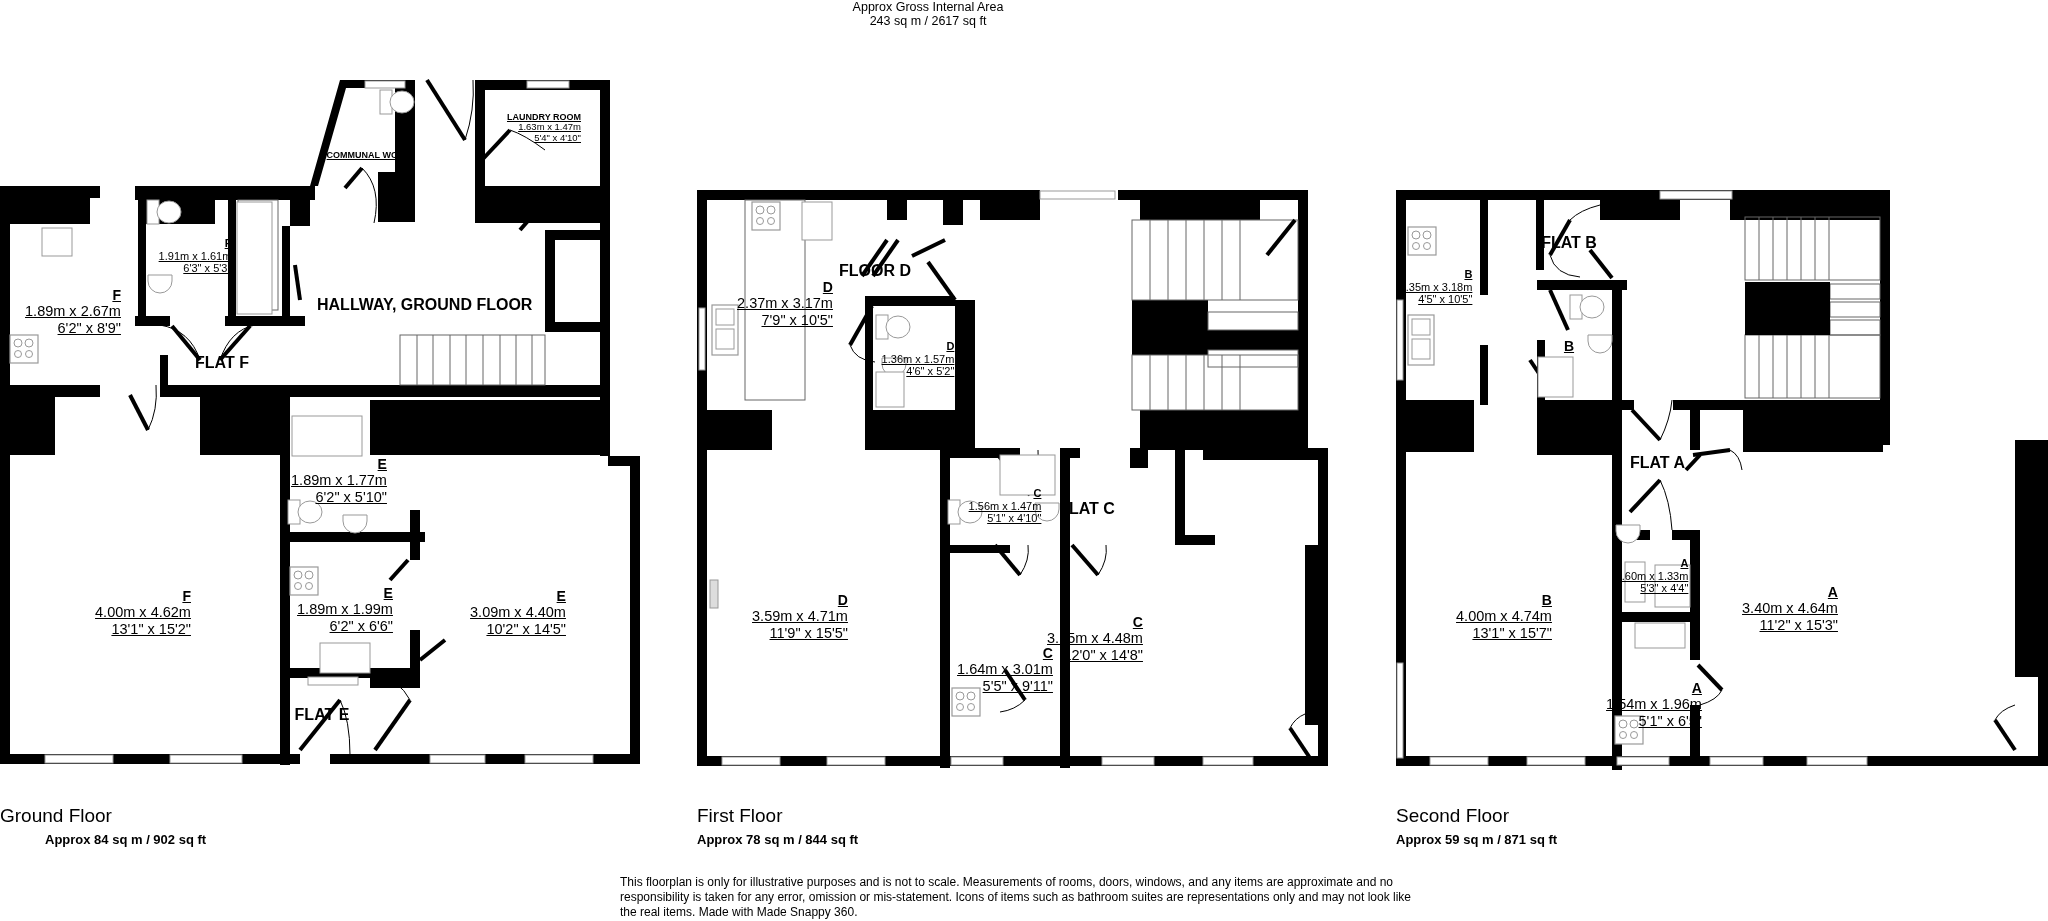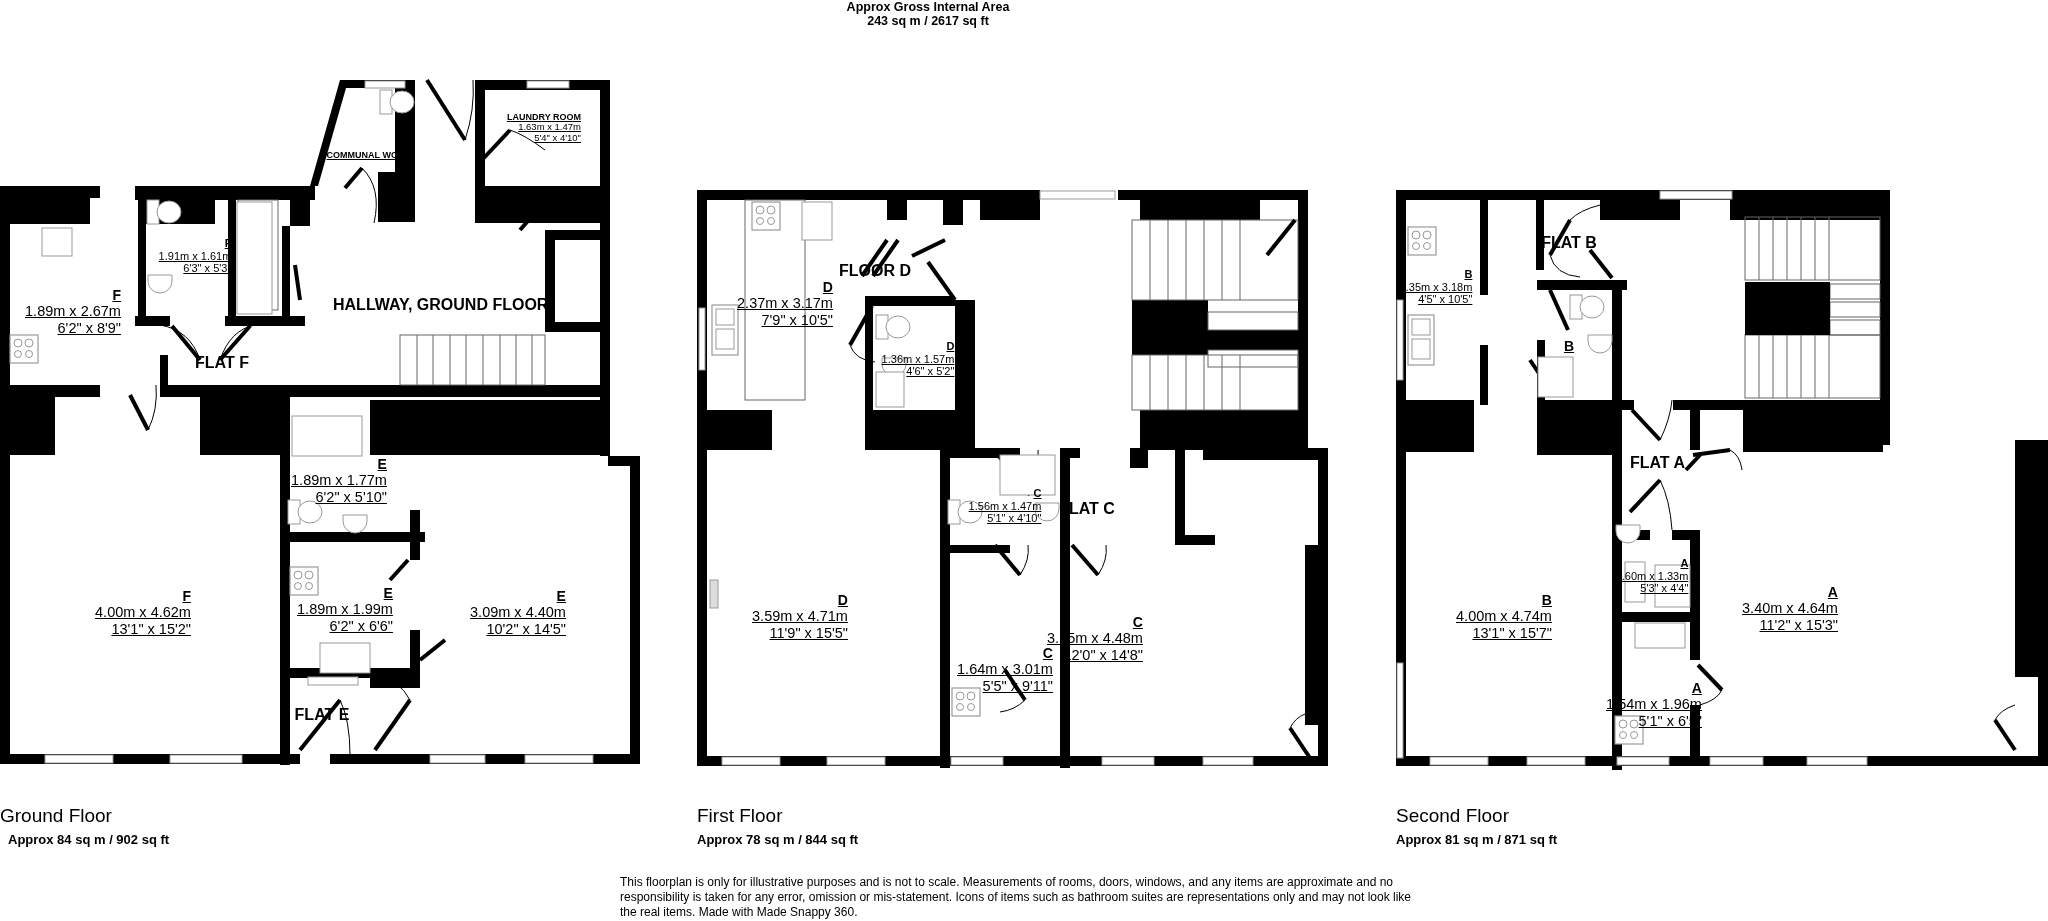--- a/index.html
+++ b/index.html
@@ -1,18 +1,18 @@
 <!DOCTYPE html>
 <html><head>
 <meta charset="utf-8">
 <style>
   html,body{margin:0;padding:0;background:#ffffff;}
   body{width:2048px;height:921px;position:relative;overflow:hidden;font-family:"Liberation Sans",sans-serif;color:#000;}
   .abs{position:absolute;}
-  .hdr{left:0;width:1856px;text-align:center;font-weight:bold;font-size:12.5px;line-height:15px;}
+  .hdr{left:0;width:1856px;text-align:center;font-weight:normal;font-size:12.5px;line-height:15px;}
   svg.plan{position:absolute;left:0;top:0;}
   .lbl{position:absolute;text-align:right;transform:translateX(-50%);white-space:nowrap;line-height:1.15;text-decoration:underline;}
   .rn{font-weight:bold;font-size:14px;}
   .dm{font-size:14.5px;}
   .sm .rn{font-size:11px;}
   .sm .dm{font-size:11px;}
   .xs .rn{font-size:9px;}
   .xs .dm{font-size:9.5px;}
   .flat{position:absolute;font-weight:bold;font-size:16px;white-space:nowrap;transform:translateX(-50%);}
   .hall{position:absolute;font-weight:bold;font-size:16px;white-space:nowrap;}
@@ -382,25 +382,25 @@
 <div class="lbl" style="left:345px;top:585px;">
   <div class="rn">E</div>
   <div class="dm">1.89m x 1.99m</div>
   <div class="dm">6'2" x 6'6"</div>
 </div>
 <div class="lbl" style="left:518px;top:588px;">
   <div class="rn">E</div>
   <div class="dm">3.09m x 4.40m</div>
   <div class="dm">10'2" x 14'5"</div>
 </div>
-<div class="hall" style="left:333px;top:296px;text-align:center;">HALLWAY, GROUND FLOOR</div>
+<div class="hall" style="left:317px;top:296px;text-align:center;">HALLWAY, GROUND FLOOR</div>
 <div class="flat" style="left:222px;top:354px;">FLAT F</div>
 <div class="flat" style="left:322px;top:706px;">FLAT E</div>
 <div class="floor-title" style="left:0;top:805px;">Ground Floor</div>
-<div class="floor-area" style="left:8px;top:832px;">Approx 84 sq m / 902 sq ft</div>
+<div class="floor-area" style="left:1px;top:832px;padding-left:44px;">Approx 84 sq m / 902 sq ft</div>
 
 <div class="lbl" style="left:785px;top:279px;">
   <div class="rn">D</div>
   <div class="dm">2.37m x 3.17m</div>
   <div class="dm">7'9" x 10'5"</div>
 </div>
 <div class="lbl sm" style="left:918px;top:340px;">
   <div class="rn">D</div>
   <div class="dm">1.36m x 1.57m</div>
   <div class="dm">4'6" x 5'2"</div>
@@ -454,15 +454,15 @@
   <div class="dm">5'1" x 6'5"</div>
 </div>
 <div class="lbl" style="left:1790px;top:584px;">
   <div class="rn">A</div>
   <div class="dm">3.40m x 4.64m</div>
   <div class="dm">11'2" x 15'3"</div>
 </div>
 <div class="flat" style="left:1569px;top:234px;">FLAT B</div>
 <div class="flat" style="left:1653px;top:454px;padding-left:9px;">FLAT A</div>
 <div class="floor-title" style="left:1396px;top:805px;">Second Floor</div>
-<div class="floor-area" style="left:1396px;top:832px;">Approx 81 sq m / 871 sq ft</div>
+<div class="floor-area" style="left:1396px;top:832px;">Approx 59 sq m / 871 sq ft</div>
 
 <div class="disclaimer">This floorplan is only for illustrative purposes and is not to scale. Measurements of rooms, doors, windows, and any items are approximate and no responsibility is taken for any error, omission or mis-statement. Icons of items such as bathroom suites are representations only and may not look like the real items. Made with Made Snappy 360.</div>
 
 </body></html>

